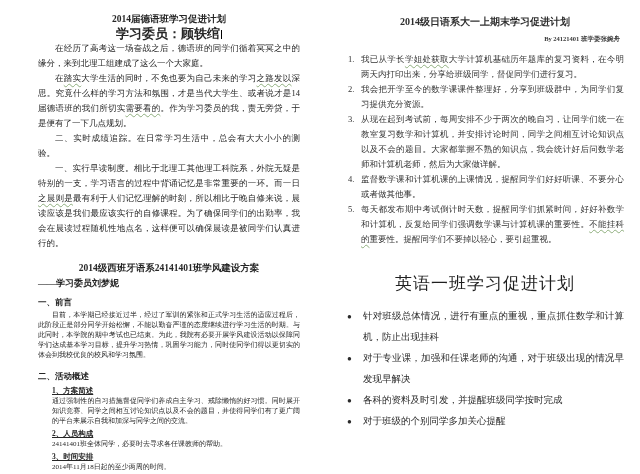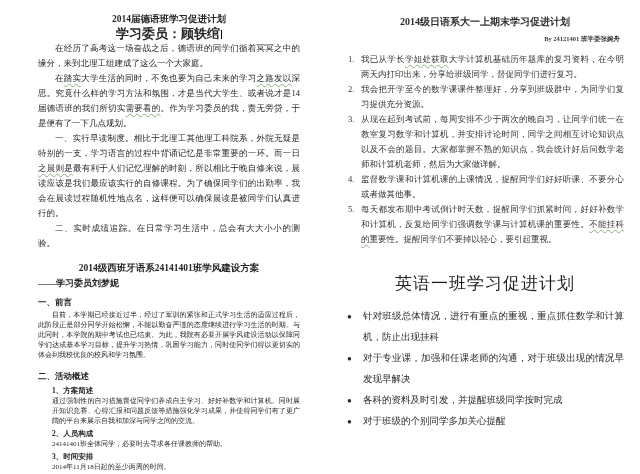--- a/index.html
+++ b/index.html
@@ -19,21 +19,21 @@
 
   
   .wavy{text-decoration:underline;text-decoration-style:wavy;text-decoration-color:#8fae7e;text-decoration-thickness:1px;text-underline-offset:2px;}
 
   
   .b-title{text-align:center;font-weight:bold;font-size:9.5px;line-height:15px;margin:10px 0 0 0;}
   .b-sub{text-align:left;font-weight:bold;font-size:9px;line-height:15px;margin:0;}
   .b-h{font-weight:bold;font-size:8.5px;line-height:13px;margin:5px 0 1px 0;}
   .b-h2{font-weight:bold;font-size:8.5px;line-height:14px;margin:9px 0 2px 0;}
   .b-p{font-size:7px;line-height:10px;text-align:justify;text-indent:2em;margin:0;}
-  .b-s{font-weight:bold;font-size:7.5px;line-height:11px;margin:2px 0 0 14px;text-underline-offset:1px;}
+  .b-s{font-weight:bold;font-size:7.5px;line-height:11px;margin:2px 0 0 14px;text-decoration:underline;text-underline-offset:1px;}
   .b-sp{font-size:7px;line-height:10px;margin:0 0 0 14px;text-align:justify;}
 
   
   .c-title{text-align:center;font-weight:bold;font-size:10px;line-height:14px;margin:5px;color:#2e2e2e;}
   .c-by{text-align:right;font-weight:bold;font-size:6.5px;line-height:9px;margin:0 4px 0 0;color:#3a3a3a;}
   .c-list{margin-top:9px;}
   .c-item{position:relative;padding-left:15px;font-size:8.5px;line-height:15px;text-align:justify;color:#333;}
   .c-no{position:absolute;left:2px;top:0;}
 
   
@@ -49,33 +49,33 @@
 <div class="page">
 
   <div class="col col-left">
 
     <div>
       <p class="a-title">2014届德语班学习促进计划</p>
       <p class="a-sub"><span>学习委员：</span><span>顾轶绾</span><span class="caret"></span></p>
       <div class="a-body">
         <p>在经历了高考这一场奋战之后，德语班的同学们循着冥冥之中的缘分，来到北理工组建成了这么一个大家庭。</p>
         <p><span>在</span><span class="wavy">踏实</span><span>大学生活的同时，不免也要为自己未来的学习</span><span class="wavy">之路发以</span><span>深思。究竟什么样的学习方法和氛围，才是当代大学生、或者说才是14届德语班的我们所切实</span><span class="wavy"></span><span class="wavy">需要看的</span><span>。作为学习委员的我，责无旁贷，于是便有了一下几点规划。</span></p>
+        <p>二、实时成绩追踪。在日常学习生活中，总会有大大小小的测验。</p>
         <p><span>一、实行早读制度。相比于北理工其他理工科院系，外院无疑是特别的一支，学习语言的过程中背诵记忆是非常重要的一环。而一日</span><span class="wavy">之晨则是</span><span>最有利于人们记忆理解的时刻，所以相比于晚自修来说，晨读应该是我们最应该实行的自修课程。为了确保同学们的出勤率，我会在晨读过程随机性地点名，这样便可以确保晨读是被同学们认真进行的。</span></p>
-        <p>二、实时成绩追踪。在日常学习生活中，总会有大大小小的测验。</p>
       </div>
     </div>
 
     <div>
       <p class="b-title">2014级西班牙语系24141401班学风建设方案</p>
       <p class="b-sub">——学习委员刘梦妮</p>
       <p class="b-h">一、前言</p>
       <p class="b-p">目前，本学期已经接近过半，经过了军训的紧张和正式学习生活的适应过程后，此阶段正是部分同学开始松懈，不能以勤奋严谨的态度继续进行学习生活的时期。与此同时，本学院的期中考试也已结束。为此，我院有必要开展学风建设活动以保障同学们达成基本学习目标，提升学习热情，巩固学习能力，同时使同学们得以更切实的体会到我校优良的校风和学习氛围。</p>
       <p class="b-h2">二、活动概述</p>
       <p class="b-s">1、方案简述</p>
-      <p class="b-sp">通过强制性的自习措施督促同学们养成自主学习、好好补数学和计算机。同时展开知识竞赛、心得汇报和问题反馈等措施强化学习成果，并使得同学们有了更广阔的平台来展示自我和加深与同学之间的交流。</p>
+      <p class="b-sp">通过强制性的自习措施督促同学们养成自主学习、戒除懒惰的好习惯。同时展开知识竞赛、同学之间相互讨论知识点以及不会的题目，并使得同学们有了更广阔的平台来展示自我和加深与同学之间的交流。</p>
       <p class="b-s">2、人员构成</p>
       <p class="b-sp">24141401班全体同学，必要时去寻求各任课教师的帮助。</p>
       <p class="b-s">3、时间安排</p>
       <p class="b-sp">2014年11月18日起的至少两周的时间。</p>
       <p class="b-s">4、责任人</p>
     </div>
   </div>
 
   <div class="col col-right">
 

